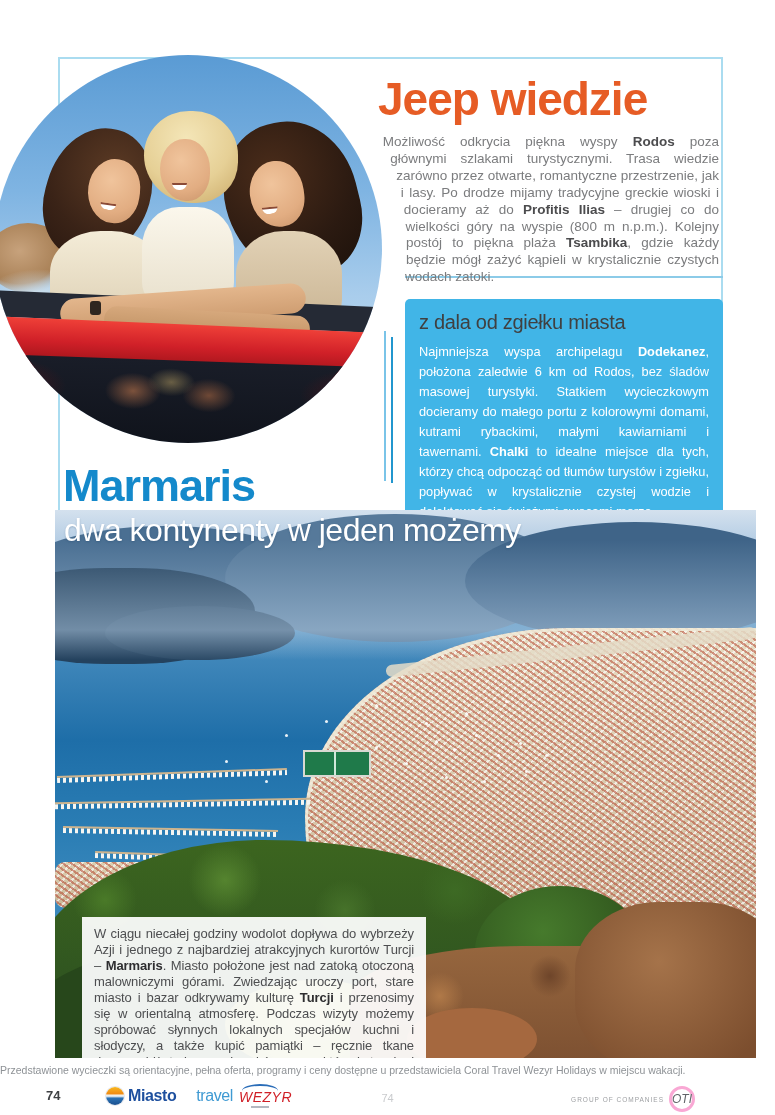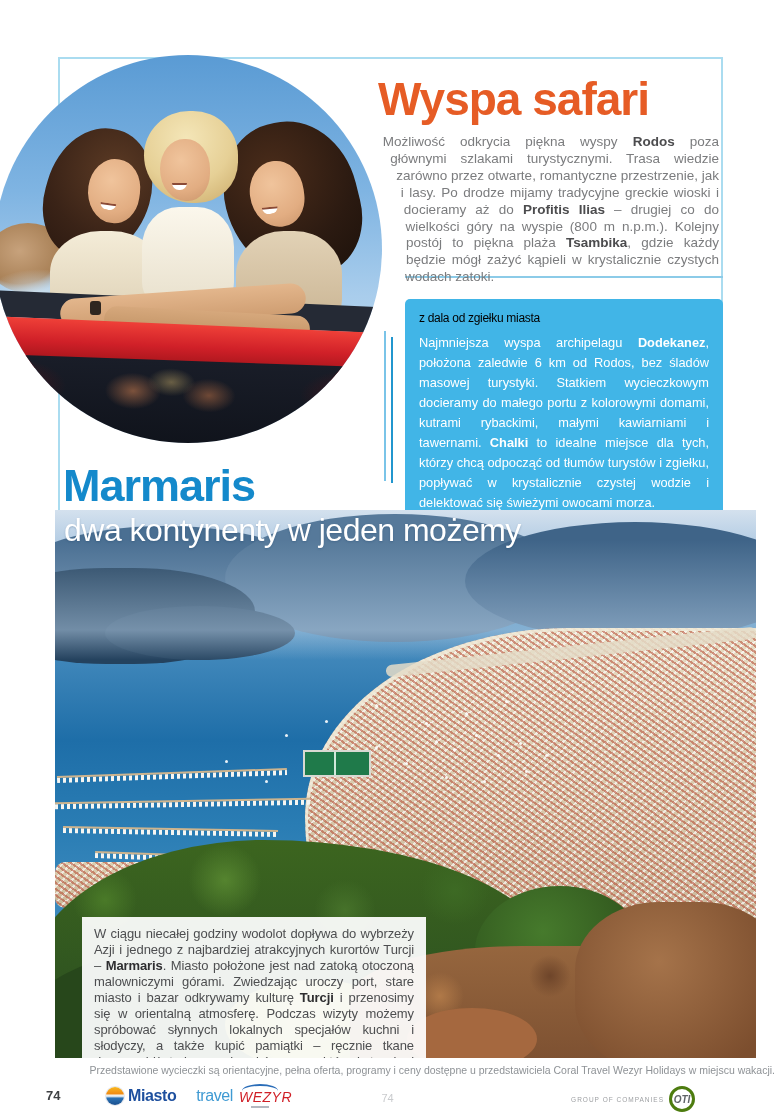--- a/index.html
+++ b/index.html
@@ -85,21 +85,21 @@
       radial-gradient(ellipse 90px 40px at 30px 30px, rgba(120,20,22,.55), rgba(120,20,22,0) 70%),
       radial-gradient(ellipse 90px 40px at 390px 30px, rgba(120,20,22,.5), rgba(120,20,22,0) 70%),
       linear-gradient(180deg,#191d28,#0c0f16); }
 
   
   .chalki-box {
     left:405px; top:299px; width:318px; min-height:188px;
     background:#41b5e7; border-radius:5px; padding:11px 14px 12px 14px;
   }
   .chalki-title { font-size:23px; font-weight:700; color:#ffffff; letter-spacing:-0.5px; }
-  .chalki-subtitle { font-size:12px; color:#000000; margin-top:1px; letter-spacing:-0.3px; }
+  .chalki-subtitle { font-size:20px; color:#404040; margin-top:1px; letter-spacing:-0.3px; }
   .chalki-body {
     margin-top:8px; font-size:12.8px; line-height:20px;
     text-align:justify; color:#ffffff;
   }
 
   
   .marmaris-title {
     left:63px; top:460px; font-size:45px; font-weight:700;
     color:#1489cb; letter-spacing:-1px;
   }
@@ -180,55 +180,55 @@
     background:rgba(255,255,255,0.93); padding:9px 12px 10px 12px;
   }
   .info-box-text {
     font-size:13px; line-height:16px; letter-spacing:-0.1px;
     text-align:justify; color:#4d4e50;
   }
   .info-box-text .b { color:#2e2e30; }
 
   
   .footer-disclaimer {
-    left:0; top:1064px; width:775px; text-align:right;
+    left:0; top:1064px; width:775px; text-align:left;
     font-size:10.5px; color:#8e9296;
   }
   .page-num-left { left:46px; top:1088px; font-size:13px; font-weight:700; color:#3f4144; }
   .page-num-center { left:0; top:1092px; width:775px; text-align:center;
     font-size:11px; color:#c9cbcd; }
   .coral-logo { left:106px; top:1084px; display:flex; align-items:center; }
   .coral-ball { width:18px; height:18px; border-radius:50%; margin-right:4px;
     background:linear-gradient(180deg,#f8b81e 0%,#ef8b15 38%,#f5f2ea 45%,#dce8f2 52%,#2a71b4 62%,#1a4f8e 100%);
     box-shadow:0 0 0 1px rgba(210,215,225,.6); }
   .coral-word-1 { font-size:16px; font-weight:700; color:#1d4f9e; letter-spacing:-0.4px; }
   .coral-word-2 { font-size:16px; font-weight:400; color:#3f9ad3; letter-spacing:-0.4px;padding-left:20px; }
   .wezyr { margin-left:6px; width:42px; text-align:center; position:relative; }
   .wezyr-arc { width:36px; height:7px; margin:0 auto;
     border-top:2px solid #2a6db8; border-radius:50% 50% 0 0 / 100% 100% 0 0; }
   .wezyr-text { font-size:14px; font-weight:400; font-style:italic; color:#d01f26;
     letter-spacing:.5px; margin-top:-2px; }
   .wezyr-sub { width:18px; height:2px; background:#b4b8c0; margin:1px auto 0 auto; }
   .oti-group { right:80px; top:1086px; display:flex; align-items:center; }
   .oti-label { font-size:6.5px; letter-spacing:1px; color:#9ea0a3; margin-right:5px; }
-  .oti-badge { width:26px; height:26px; border-radius:50%; border:3px solid #4d7c0f;
+  .oti-badge { width:26px; height:26px; border-radius:50%; border:3px solid #f9a8d4;
     display:flex; align-items:center; justify-content:center;
-    font-size:10px; font-weight:700; font-style:italic; color:#606468; }
+    font-size:12px; font-weight:400; font-style:italic; color:#606468; }
 </style>
 </head>
 <body>
 
 <div class="page">
 
   <div class="abs frame"></div>
   <div class="abs separator"></div>
   <div class="abs accent-line-1"></div>
   <div class="abs accent-line-2"></div>
 
-  <div class="abs jeep-title">Wyspa safari</div>
+  <div class="abs jeep-title">Jeep wiedzie</div>
   <div class="abs jeep-body">
     <div class="circle-spacer"></div>
     <span><span>Możliwość odkrycia piękna wyspy </span><span class="b">Rodos</span><span> poza głównymi szlakami turystycznymi. Trasa wiedzie zarówno przez otwarte, romantyczne przestrzenie, jak i lasy. Po drodze mijamy tradycyjne greckie wioski i docieramy aż do </span><span class="b">Profitis Ilias</span><span> – drugiej co do wielkości góry na wyspie (800 m n.p.m.). Kolejny postój to piękna plaża </span><span class="b">Tsambika</span><span>, gdzie każdy będzie mógł zażyć kąpieli w krystalicznie czystych wodach zatoki.</span></span>
   </div>
 
   <div class="abs circle-photo">
     <div class="cp-landscape"></div>
     <div class="cp-sea"></div>
     <div class="cp-hair-left"></div>
     <div class="cp-hair-right"></div>

